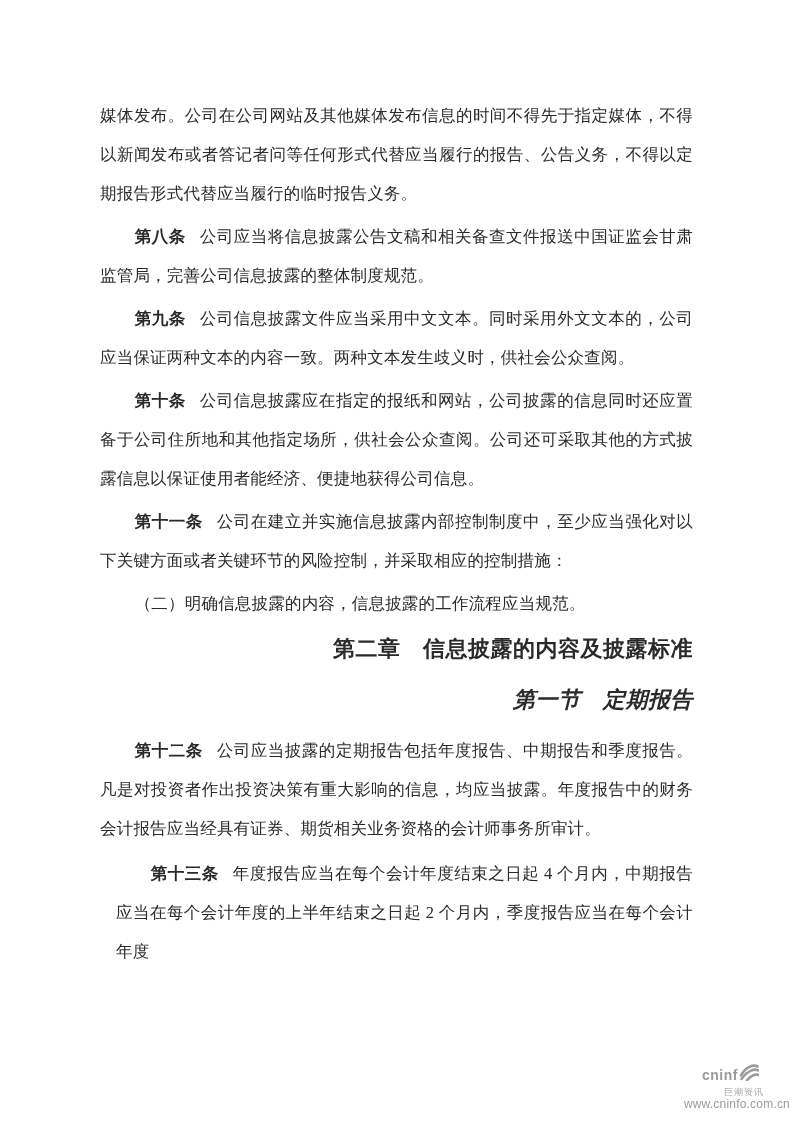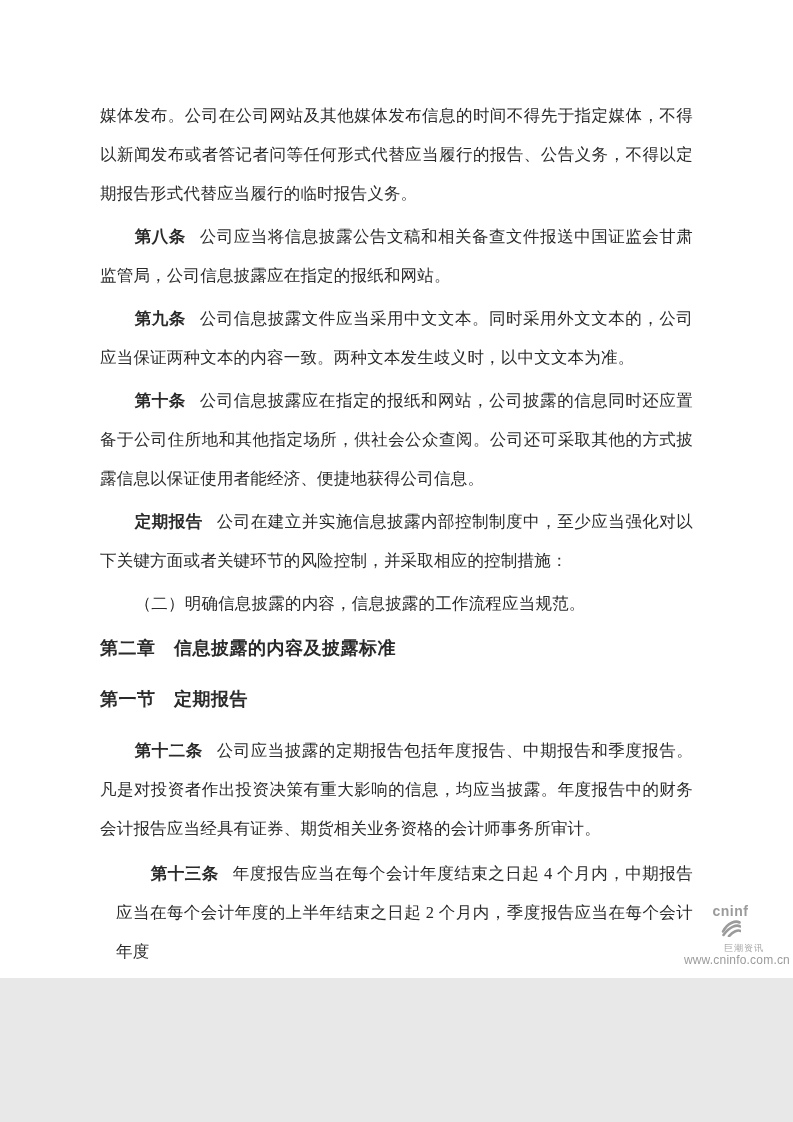--- a/index.html
+++ b/index.html
@@ -1,18 +1,18 @@
 <!DOCTYPE html>
 <html lang="zh"><head>
 <meta charset="utf-8">
 <style>
   html,body{margin:0;padding:0;background:#e8e8e8;}
   .page{
     position:relative;
-    width:793px;height:978px;
+    width:793px;height:1122px;
     margin:0 auto;
     background:#ffffff;
     overflow:hidden;
     font-family:"Liberation Serif","DejaVu Serif",serif;
     color:#2a2a2a;
   }
   .content{
     position:absolute;
     left:100px;top:96px;width:593px;
   }
@@ -24,69 +24,68 @@
     letter-spacing:0.2px;
   }
   .indent{text-indent:2.1em;}
   .article-num{
     font-weight:bold;
     font-family:"Liberation Sans","DejaVu Sans",sans-serif;
     margin-right:0.85em;
   }
   .heading{
     margin:0;
-    font-size:18px;
+    font-size:22px;
     line-height:39px;
     font-weight:bold;
     font-family:"Liberation Sans","DejaVu Sans",sans-serif;
-    text-align:left;
+    text-align:right;
     letter-spacing:0.5px;
   }
   .chapter-heading{margin-top:6px;}
-  .section-heading{margin-top:12px;margin-bottom:12px;}
+  .section-heading{margin-top:12px;margin-bottom:12px;font-style:italic;}
   .mt6{margin-top:6px;margin-left:16px;}
   .footer-brand{
     position:absolute;
     right:3px;bottom:10px;
     text-align:right;
     color:#9b9b9b;
     font-family:"Liberation Sans","DejaVu Sans",sans-serif;
     line-height:1.15;
   }
   .brand-row{
     display:flex;align-items:center;justify-content:center;
     margin-right:13px;
-    flex-direction:column;
   }
   .brand-text{
     font-size:14px;font-weight:bold;letter-spacing:0.5px;color:#9b9b9b;
   }
   .swirl{margin-left:1px;display:block;}
   .brand-cn{
     font-size:9px;letter-spacing:1px;margin:1px 26px 1px 0;color:#a5a5a5;text-align:right;
   }
   .brand-url{
     font-size:12px;color:#9b9b9b;letter-spacing:0.2px;
   }
 </style>
 </head>
 <body>
 
 <div class="page">
   <main class="content">
 
     <p class="para">媒体发布。公司在公司网站及其他媒体发布信息的时间不得先于指定媒体，不得以新闻发布或者答记者问等任何形式代替应当履行的报告、公告义务，不得以定期报告形式代替应当履行的临时报告义务。</p>
 
-    <p class="para indent"><span class="article-num">第八条</span><span>公司应当将信息披露公告文稿和相关备查文件报送中国证监会甘肃监管局，公司信息披露应在指定的报纸和网站。</span></p>
+    <p class="para indent"><span class="article-num">第八条</span><span>公司应当将信息披露公告文稿和相关备查文件报送中国证监会甘肃监管局，完善公司信息披露的整体制度规范。</span></p>
 
-    <p class="para indent"><span class="article-num">第九条</span><span>公司信息披露文件应当采用中文文本。同时采用外文文本的，公司应当保证两种文本的内容一致。两种文本发生歧义时，以中文文本为准。</span></p>
+    <p class="para indent"><span class="article-num">第九条</span><span>公司信息披露文件应当采用中文文本。同时采用外文文本的，公司应当保证两种文本的内容一致。两种文本发生歧义时，供社会公众查阅。</span></p>
 
     <p class="para indent"><span class="article-num">第十条</span><span>公司信息披露应在指定的报纸和网站，公司披露的信息同时还应置备于公司住所地和其他指定场所，供社会公众查阅。公司还可采取其他的方式披露信息以保证使用者能经济、便捷地获得公司信息。</span></p>
 
-    <p class="para indent"><span class="article-num">定期报告</span><span>公司在建立并实施信息披露内部控制制度中，至少应当强化对以下关键方面或者关键环节的风险控制，并采取相应的控制措施：</span></p>
+    <p class="para indent"><span class="article-num">第十一条</span><span>公司在建立并实施信息披露内部控制制度中，至少应当强化对以下关键方面或者关键环节的风险控制，并采取相应的控制措施：</span></p>
 
 
     <p class="para indent">（二）明确信息披露的内容，信息披露的工作流程应当规范。</p>
 
     <h2 class="heading chapter-heading">第二章　信息披露的内容及披露标准</h2>
 
     <h3 class="heading section-heading">第一节　定期报告</h3>
 
     <p class="para indent"><span class="article-num">第十二条</span><span>公司应当披露的定期报告包括年度报告、中期报告和季度报告。凡是对投资者作出投资决策有重大影响的信息，均应当披露。年度报告中的财务会计报告应当经具有证券、期货相关业务资格的会计师事务所审计。</span></p>
 

